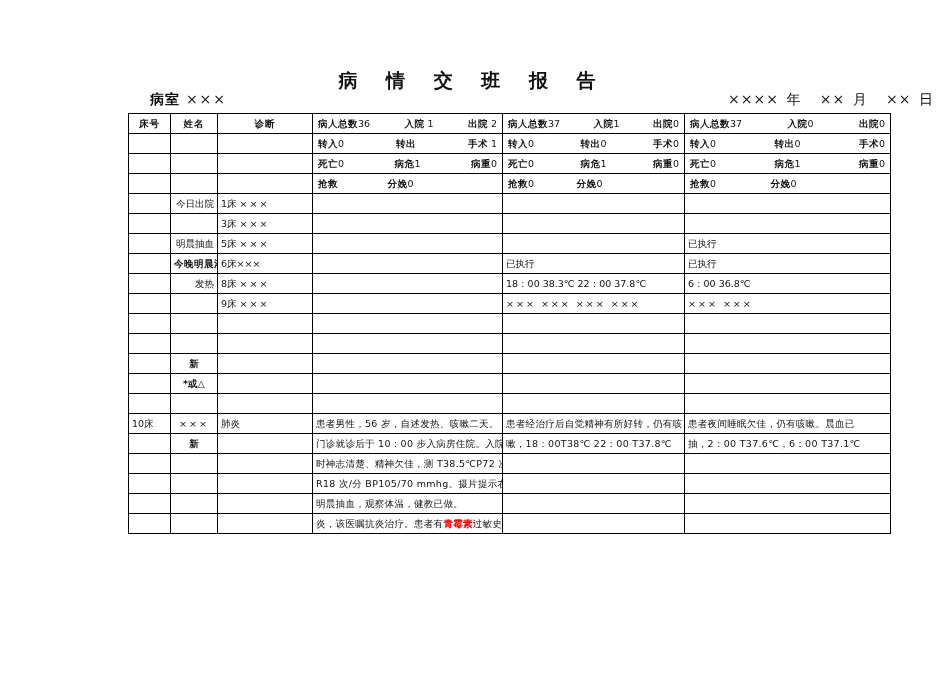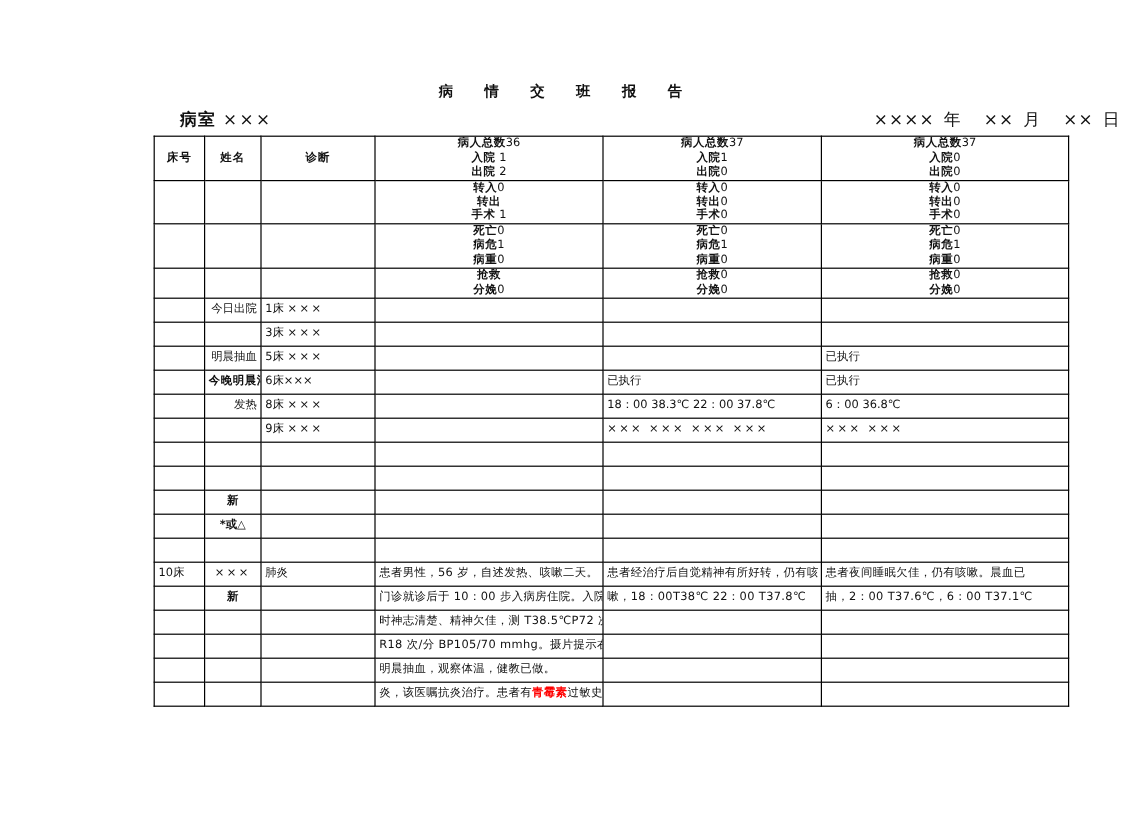--- a/index.html
+++ b/index.html
@@ -20,21 +20,21 @@
     left: 0; top: 0;
     width: 945px;
     height: 695px;
   }
   .doc-title {
     position: absolute;
     left: 0;
     top: 68px;
     width: 945px;
     text-align: center;
-    font-size: 12px;
+    font-size: 19px;
     font-weight: bold;
     letter-spacing: 11px;
     color: #111;
   }
   .meta-row {
     position: absolute;
     left: 128px;
     top: 91px;
     width: 810px;
     height: 18px;
@@ -84,21 +84,20 @@
   .hdr { font-weight: bold; text-align: center; letter-spacing: 1px; }
   .red { color: #ff0000; }
   .redb { color: #ff0000; font-weight: bold; }
   .stat {
     display: flex;
     justify-content: space-between;
     align-items: center;
     width: 100%;
     padding: 0 2px;
     box-sizing: border-box;
-    flex-direction: column;
   }
   .stat > span { white-space: nowrap; }
   .stat .lbl { font-weight: bold; letter-spacing: 0.5px; }
   .stat .num { font-weight: normal; letter-spacing: 0; }
   .stat .slot { flex: 0 0 auto; }
   .two-line { white-space: normal; line-height: 1.15; font-weight: bold; letter-spacing: 0.5px; }
   .narr { white-space: nowrap; letter-spacing: 0.3px; }
   .narr-indent { padding-left: 14px; }
   .xmark { letter-spacing: 2px; }
   .tall { height: 24px; }

